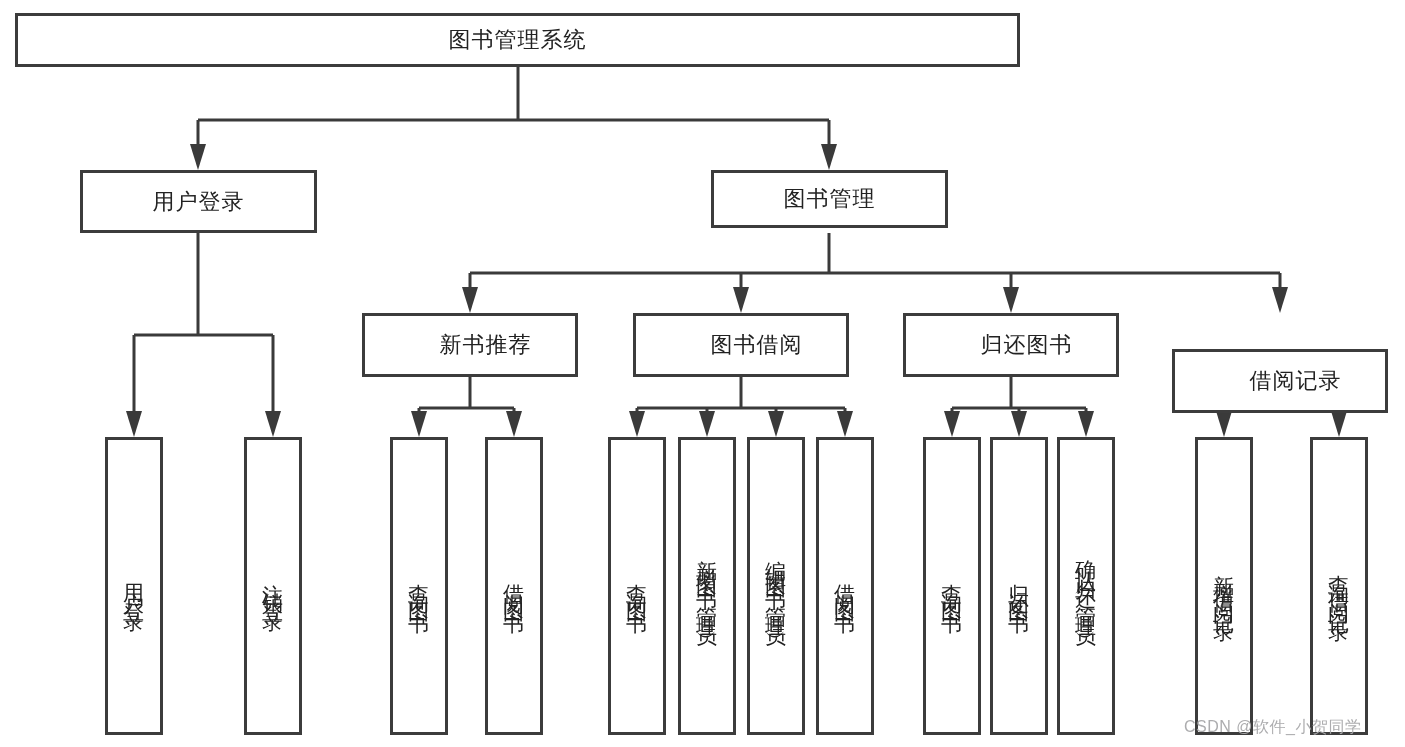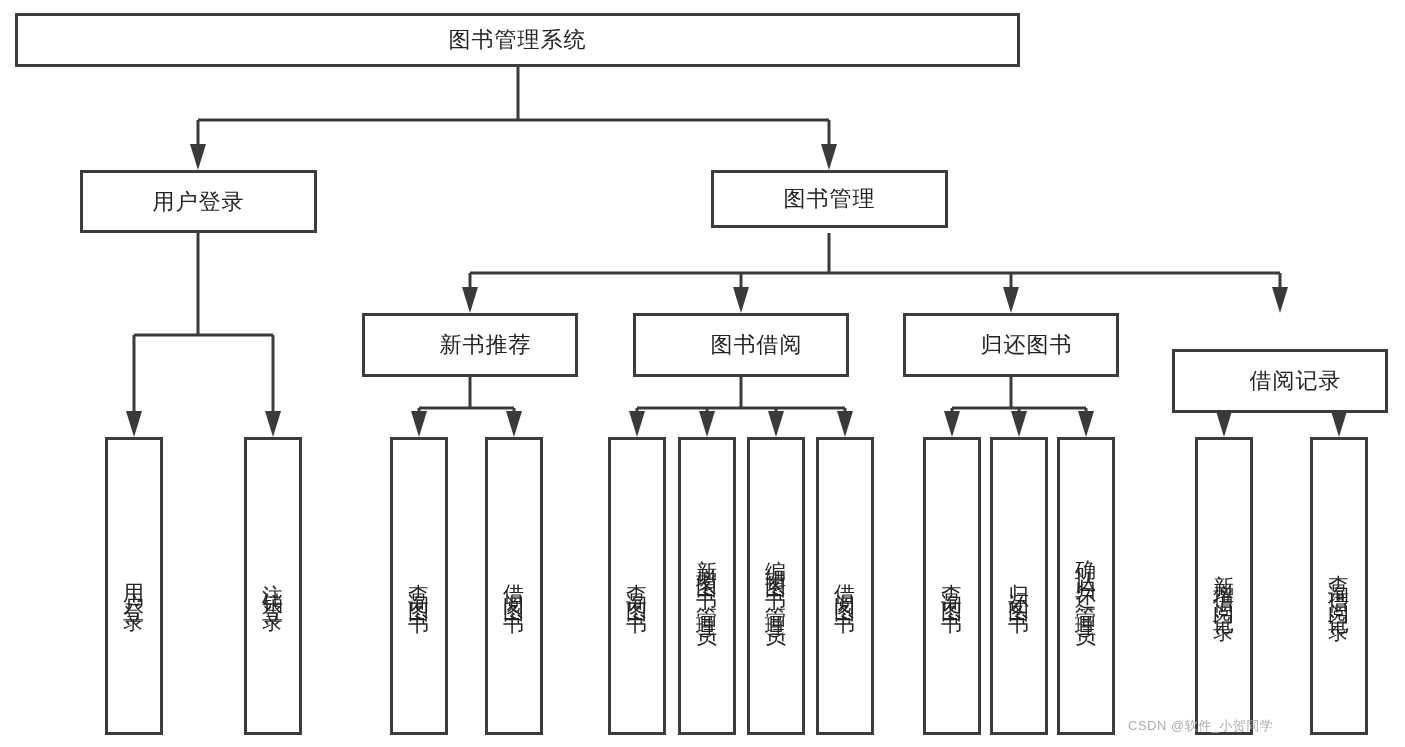--- a/index.html
+++ b/index.html
@@ -63,24 +63,24 @@
   .lf-7   { left: 747px;  }
   .lf-8   { left: 816px;  }
   .lf-9   { left: 923px;  }
   .lf-10  { left: 990px;  }
   .lf-11  { left: 1057px; }
   .lf-12  { left: 1195px; }
   .lf-13  { left: 1310px; }
 
   .watermark {
     position: absolute;
-    left: 1128px;
+    left: 1184px;
     top: 717px;
     z-index: 3;
-    font-size: 13px;
+    font-size: 16px;
     color: rgba(168, 168, 170, 0.95);
     white-space: nowrap;
     letter-spacing: 0.5px;
   }
 </style>
 </head>
 <body>
 
 <div id="stage">
 

